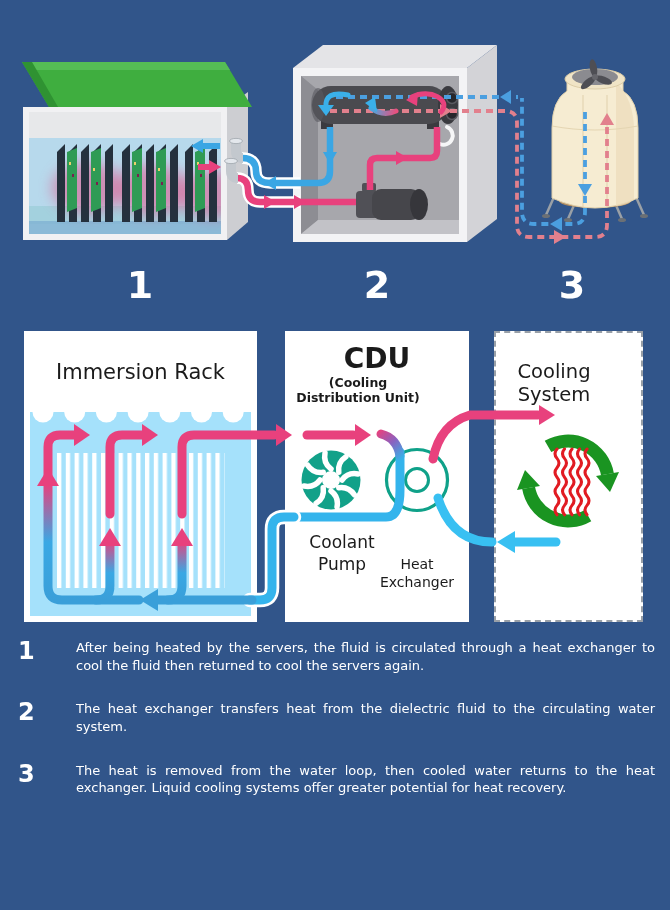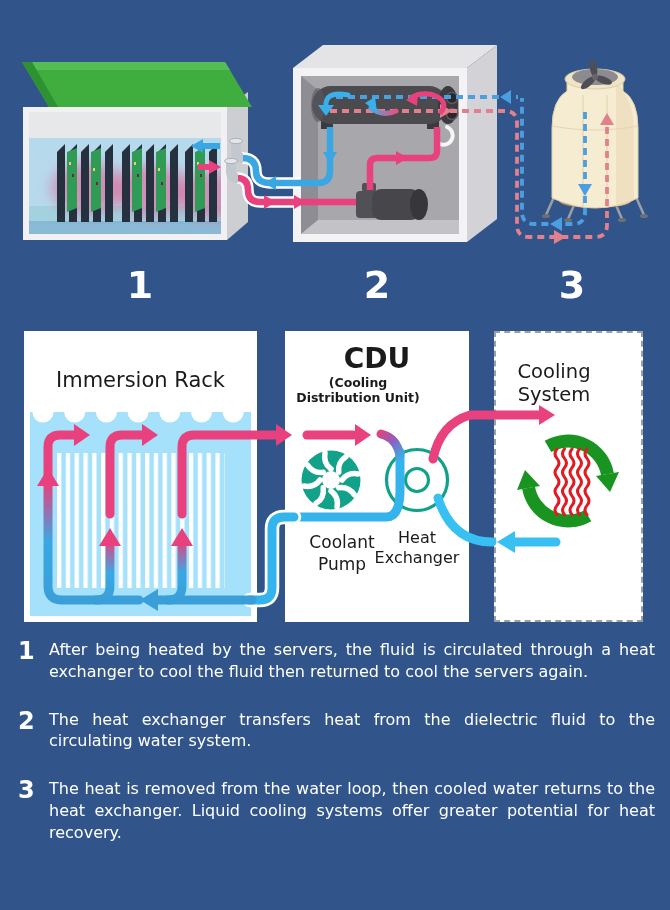--- a/index.html
+++ b/index.html
@@ -7,31 +7,31 @@
     width:670px;height:910px;position:relative;overflow:hidden;
     background:#31558a;
     font-family:"DejaVu Sans","Liberation Sans",sans-serif;
   }
   .box{position:absolute;background:#ffffff;box-sizing:border-box;}
   #box3{border:2px dashed #99a0a8;}
   #gfx{position:absolute;left:0;top:0;z-index:2;pointer-events:none;}
   .txt{position:absolute;z-index:3;color:#1b1b1b;text-align:center;}
   .stage-num{position:absolute;z-index:3;width:44px;text-align:center;
     color:#ffffff;font-size:38px;font-weight:bold;line-height:1;}
-  .t-rack{left:24px;top:368px;width:233px;font-size:21px;}
+  .t-rack{left:24px;top:360px;width:233px;font-size:21px;}
   .t-cdu{left:285px;top:342px;width:184px;font-size:28px;font-weight:bold;}
   .t-cdu-sub{left:285px;top:375px;width:146px;font-size:12.5px;font-weight:bold;}
   .t-cool{left:494px;top:360px;width:120px;font-size:19.5px;}
   .lbl-pump{left:300px;top:532px;width:84px;font-size:17px;line-height:1.28;}
-  .lbl-hx{left:369px;top:528px;width:96px;font-size:16px;line-height:1.28;}
+  .lbl-hx{left:369px;top:556px;width:96px;font-size:14px;line-height:1.28;}
   #notes{position:absolute;z-index:3;left:0;top:639px;width:670px;
     box-sizing:border-box;padding:0 15px 0 18px;color:#ffffff;}
   .note{display:flex;gap:9px;margin-bottom:26px;}
   .note-num{font-size:24px;font-weight:bold;line-height:1.05;min-width:22px;}
-  .note-text{font-size:16px;line-height:1.36;text-align:justify;flex:1;}
+  .note-text{font-size:13px;line-height:1.36;text-align:justify;flex:1;margin-left:27px;}
 </style>
 </head>
 <body>
 
 <div class="box" id="box1" style="left:24px;top:331px;width:233px;height:291px;"></div>
 <div class="box" id="box2" style="left:285px;top:331px;width:184px;height:291px;"></div>
 <div class="box" id="box3" style="left:494px;top:331px;width:149px;height:291px;"></div>
 
 <svg id="gfx" width="670" height="910" viewBox="0 0 670 910" xmlns="http://www.w3.org/2000/svg">
   <defs>

